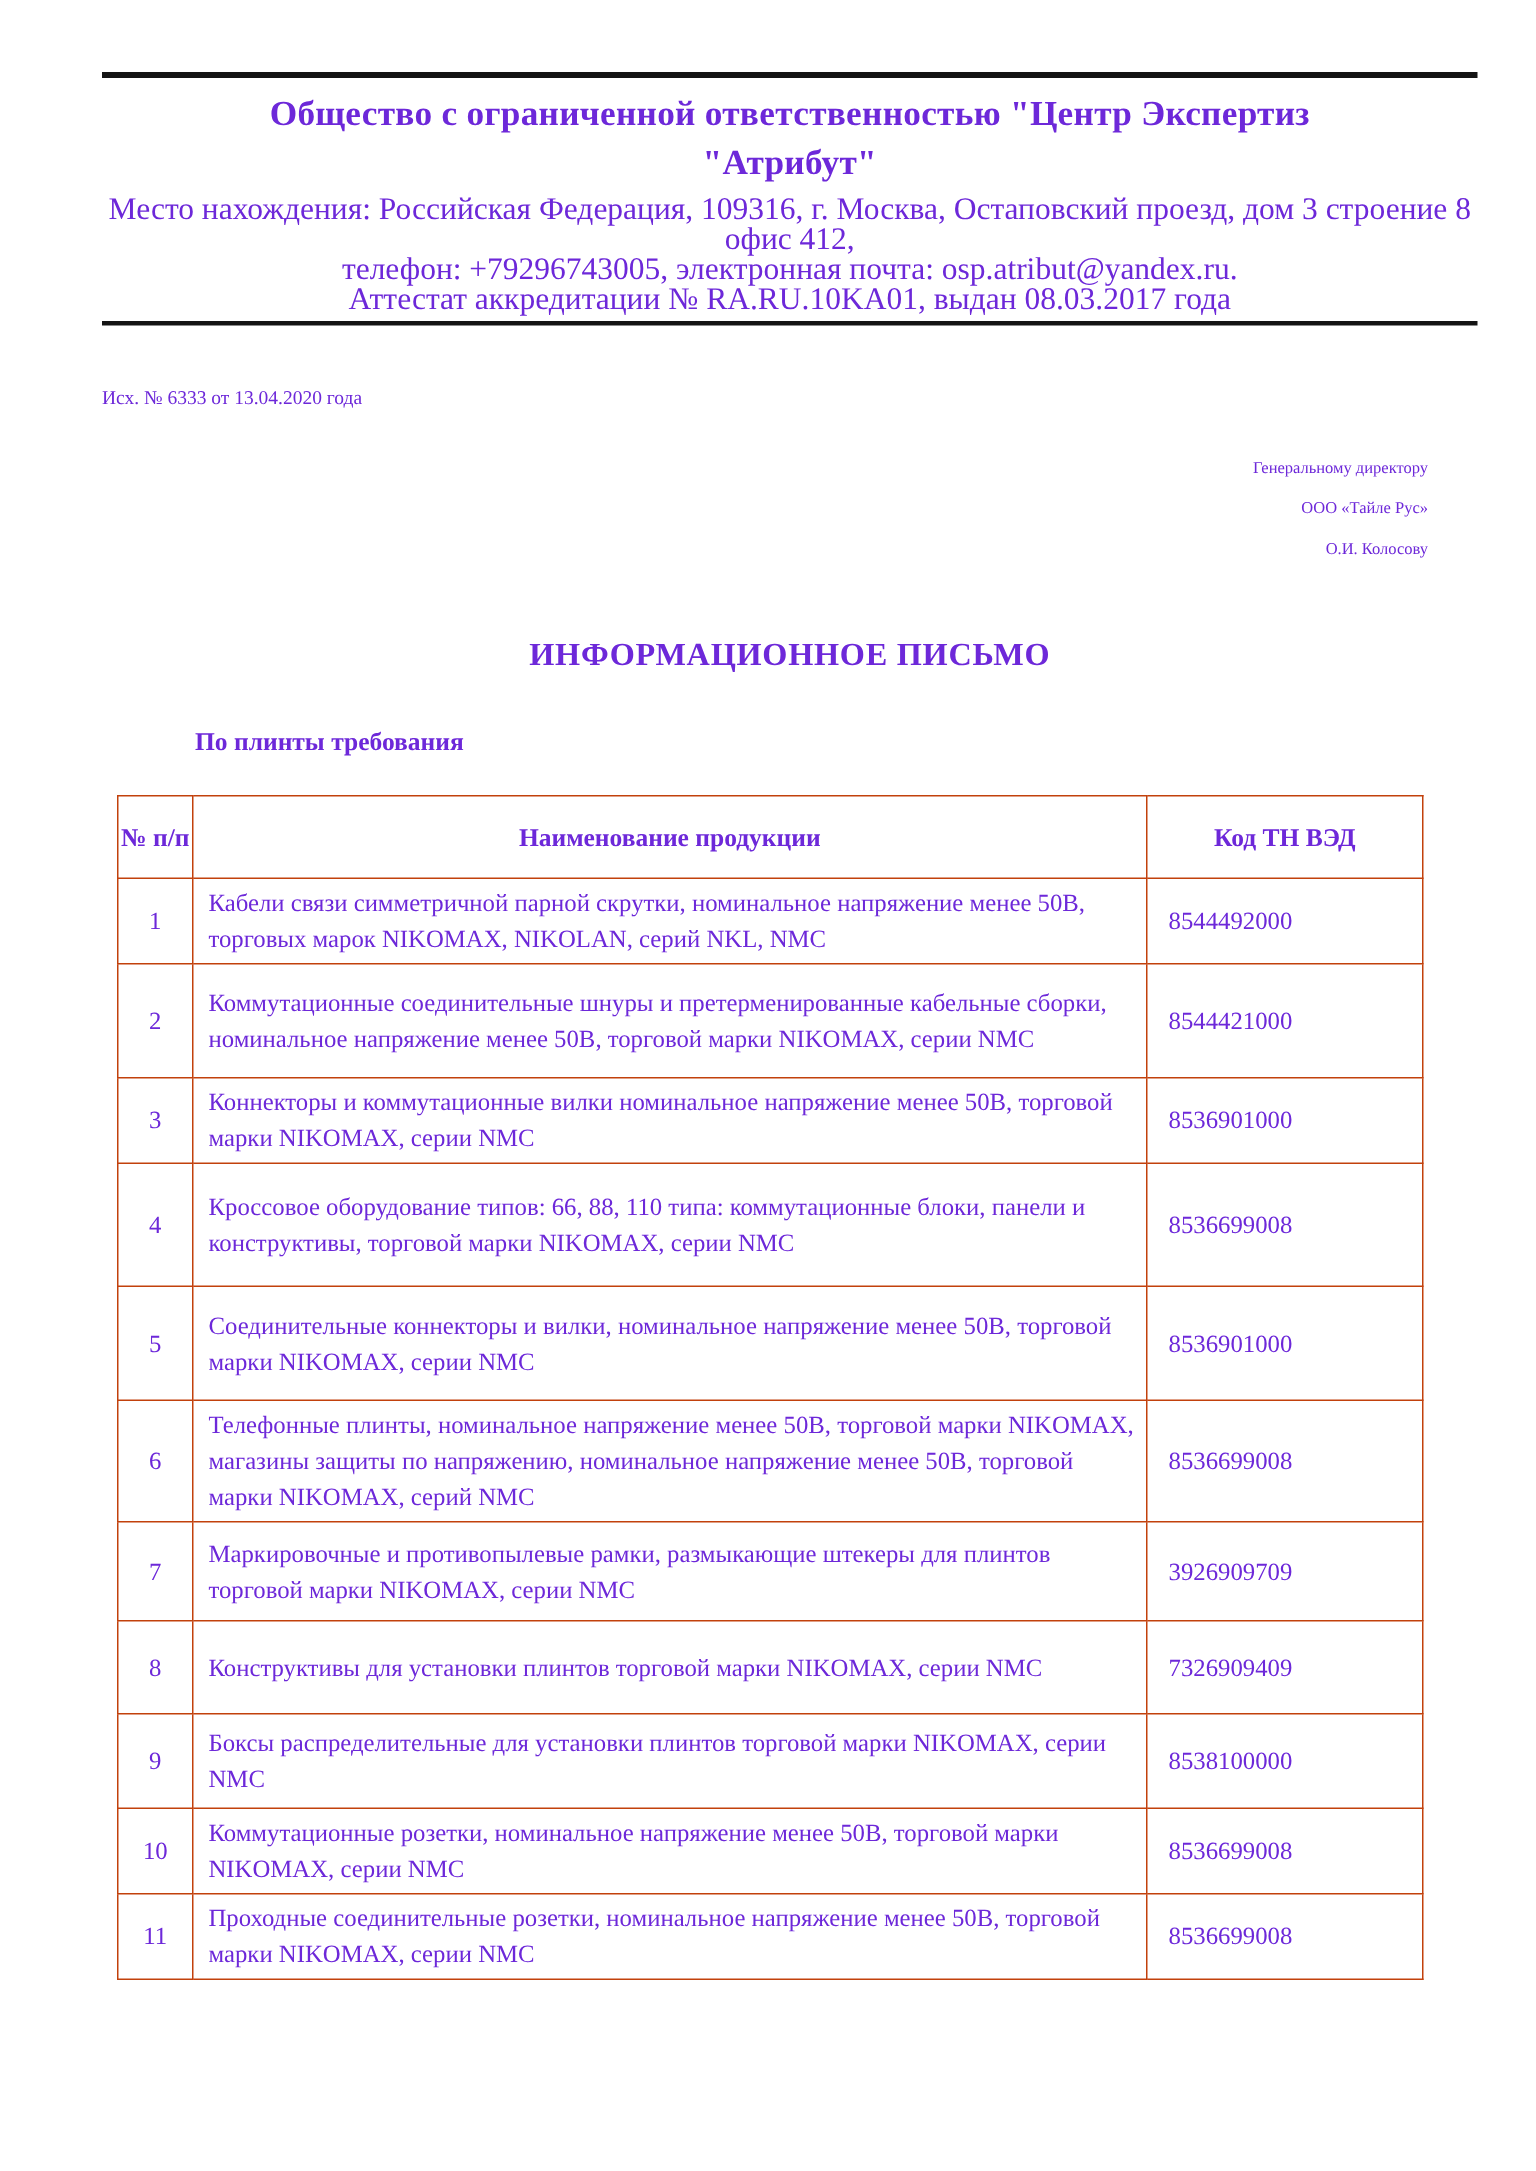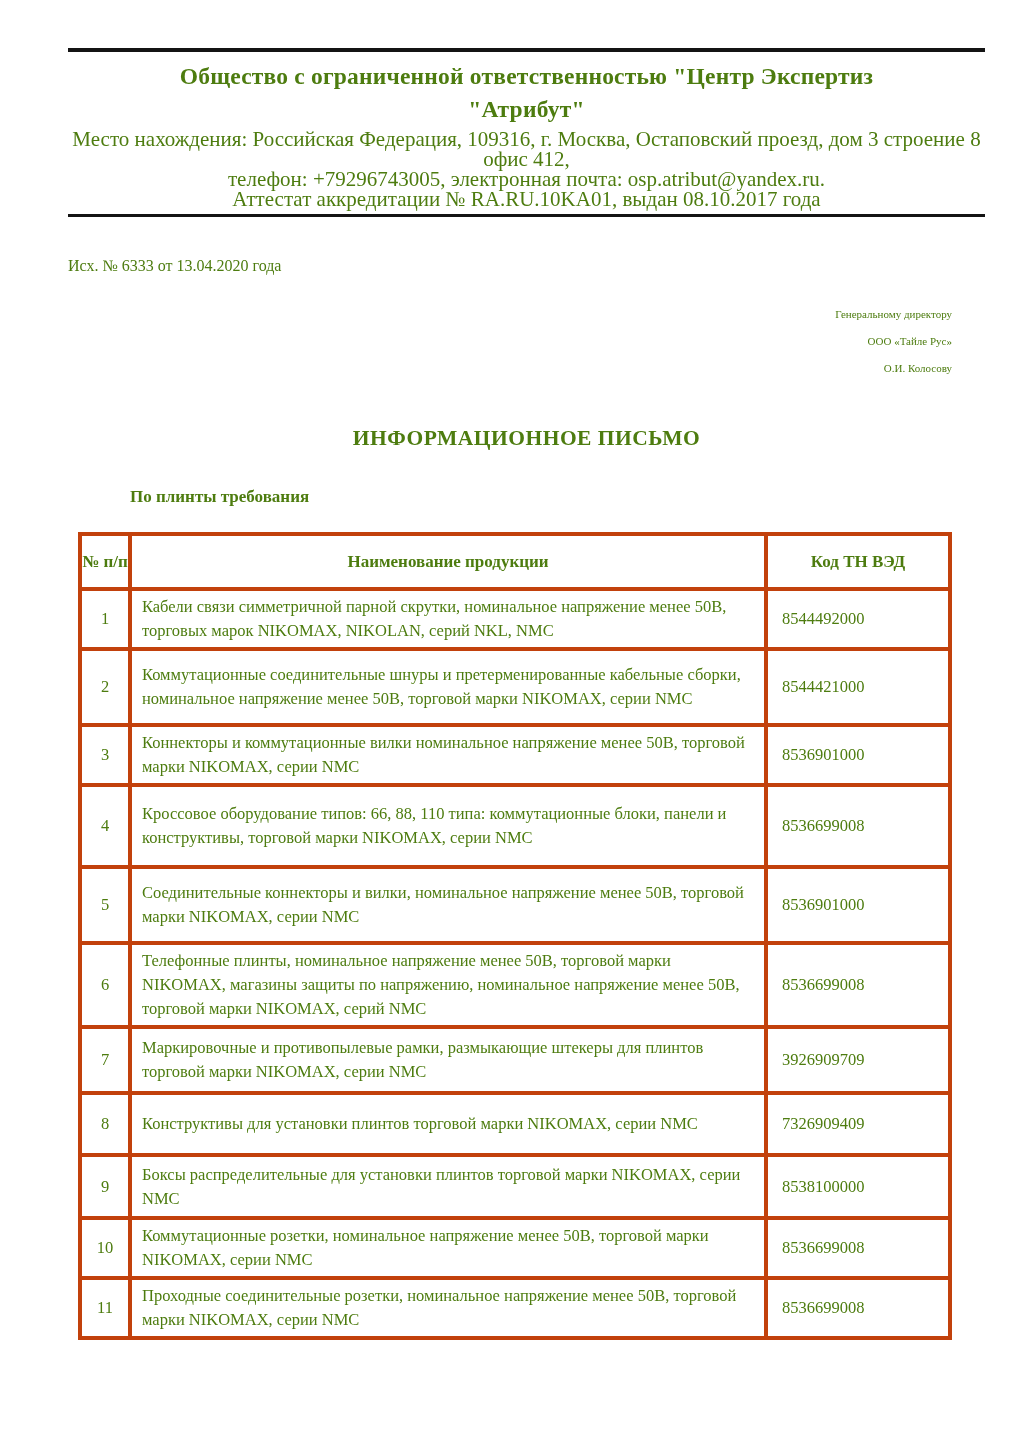--- a/index.html
+++ b/index.html
@@ -5,21 +5,21 @@
   * { margin: 0; padding: 0; box-sizing: border-box; }
   html, body { background: #e8e8e8; }
   body { font-family: "Liberation Serif", "DejaVu Serif", serif; }
 
   .page {
     position: relative;
     width: 1024px;
     height: 1447px;
     margin: 0 auto;
     background: #ffffff;
-    color: #4d7c0f;
+    color: #6d28d9;
     overflow: hidden;
   }
 
   
   .letterhead { padding-top: 48px; }
   .rule {
     height: 4px;
     background: #141414;
     margin: 0 39px 0 68px;
   }
@@ -36,21 +36,21 @@
   .company-address {
     margin: 3px 39px 0 68px;
     text-align: center;
     font-size: 21px;
     line-height: 20px;
   }
 
   
   .outgoing {
     margin: 40px 39px 0 68px;
-    font-size: 16px;
+    font-size: 13px;
     font-family: Liberation Serif, serif;
   }
   .recipient {
     margin: 26px 72px 0 68px;
     text-align: right;
     font-size: 11px;
     line-height: 27px;
   }
 
   
@@ -79,21 +79,21 @@
   table.products {
     margin: 25px 0 0 78px;
     width: 870px;
     border-collapse: collapse;
     table-layout: fixed;
   }
   .products col.c1 { width: 50px; }
   .products col.c2 { width: 636px; }
   .products col.c3 { width: 184px; }
   .products th, .products td {
-    border: 4px solid #c2410c;
+    border: 1px solid #c2410c;
     vertical-align: middle;
     font-size: 16.5px;
     line-height: 24px;
     font-family: Liberation Serif, serif;
   }
   .products th {
     font-weight: bold;
     font-size: 17px;
     text-align: center;
     line-height: 23px;
@@ -125,21 +125,21 @@
     <div class="rule"></div>
 
     <div class="company-name">
       <div>Общество с ограниченной ответственностью "Центр Экспертиз</div>
       <div>"Атрибут"</div>
     </div>
 
     <div class="company-address">
       <div>Место нахождения: Российская Федерация, 109316, г. Москва, Остаповский проезд, дом 3 строение 8 офис 412,</div>
       <div>телефон: +79296743005, электронная почта: osp.atribut@yandex.ru.</div>
-      <div>Аттестат аккредитации № RA.RU.10KA01, выдан 08.10.2017 года</div>
+      <div>Аттестат аккредитации № RA.RU.10KA01, выдан 08.03.2017 года</div>
     </div>
 
     <div class="rule rule-bottom"></div>
   </div>
 
   <div class="outgoing">Исх. № 6333  от 13.04.2020 года</div>
 
   <div class="recipient">
     <div>Генеральному директору</div>
     <div>ООО «Тайле Рус»</div>

